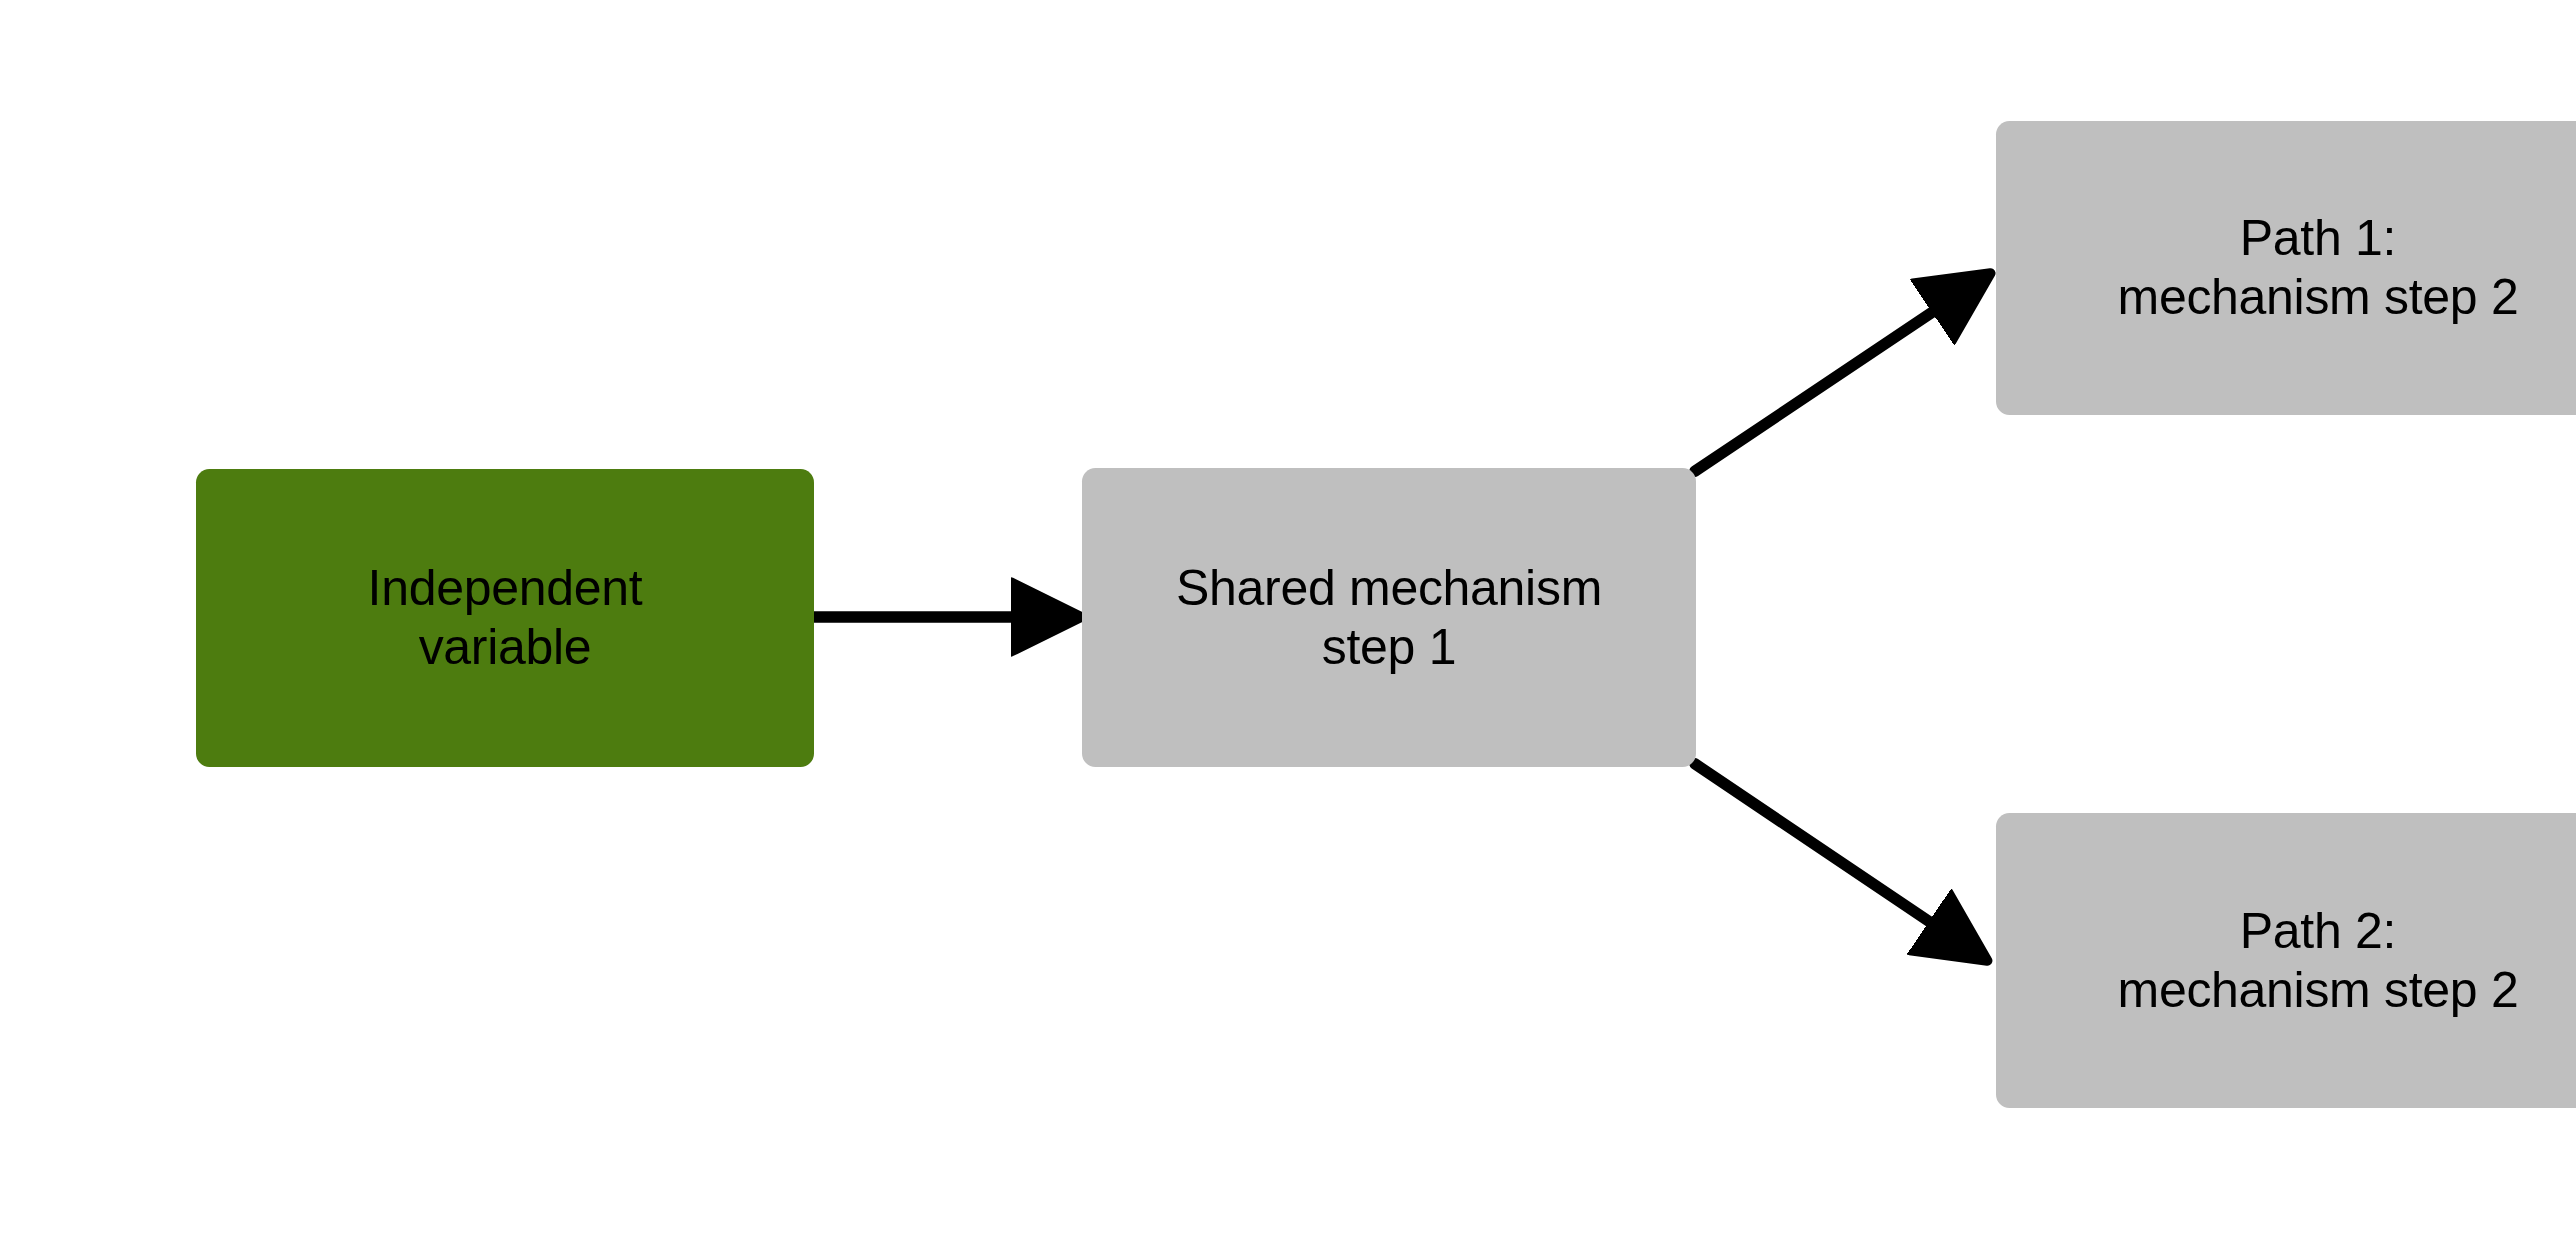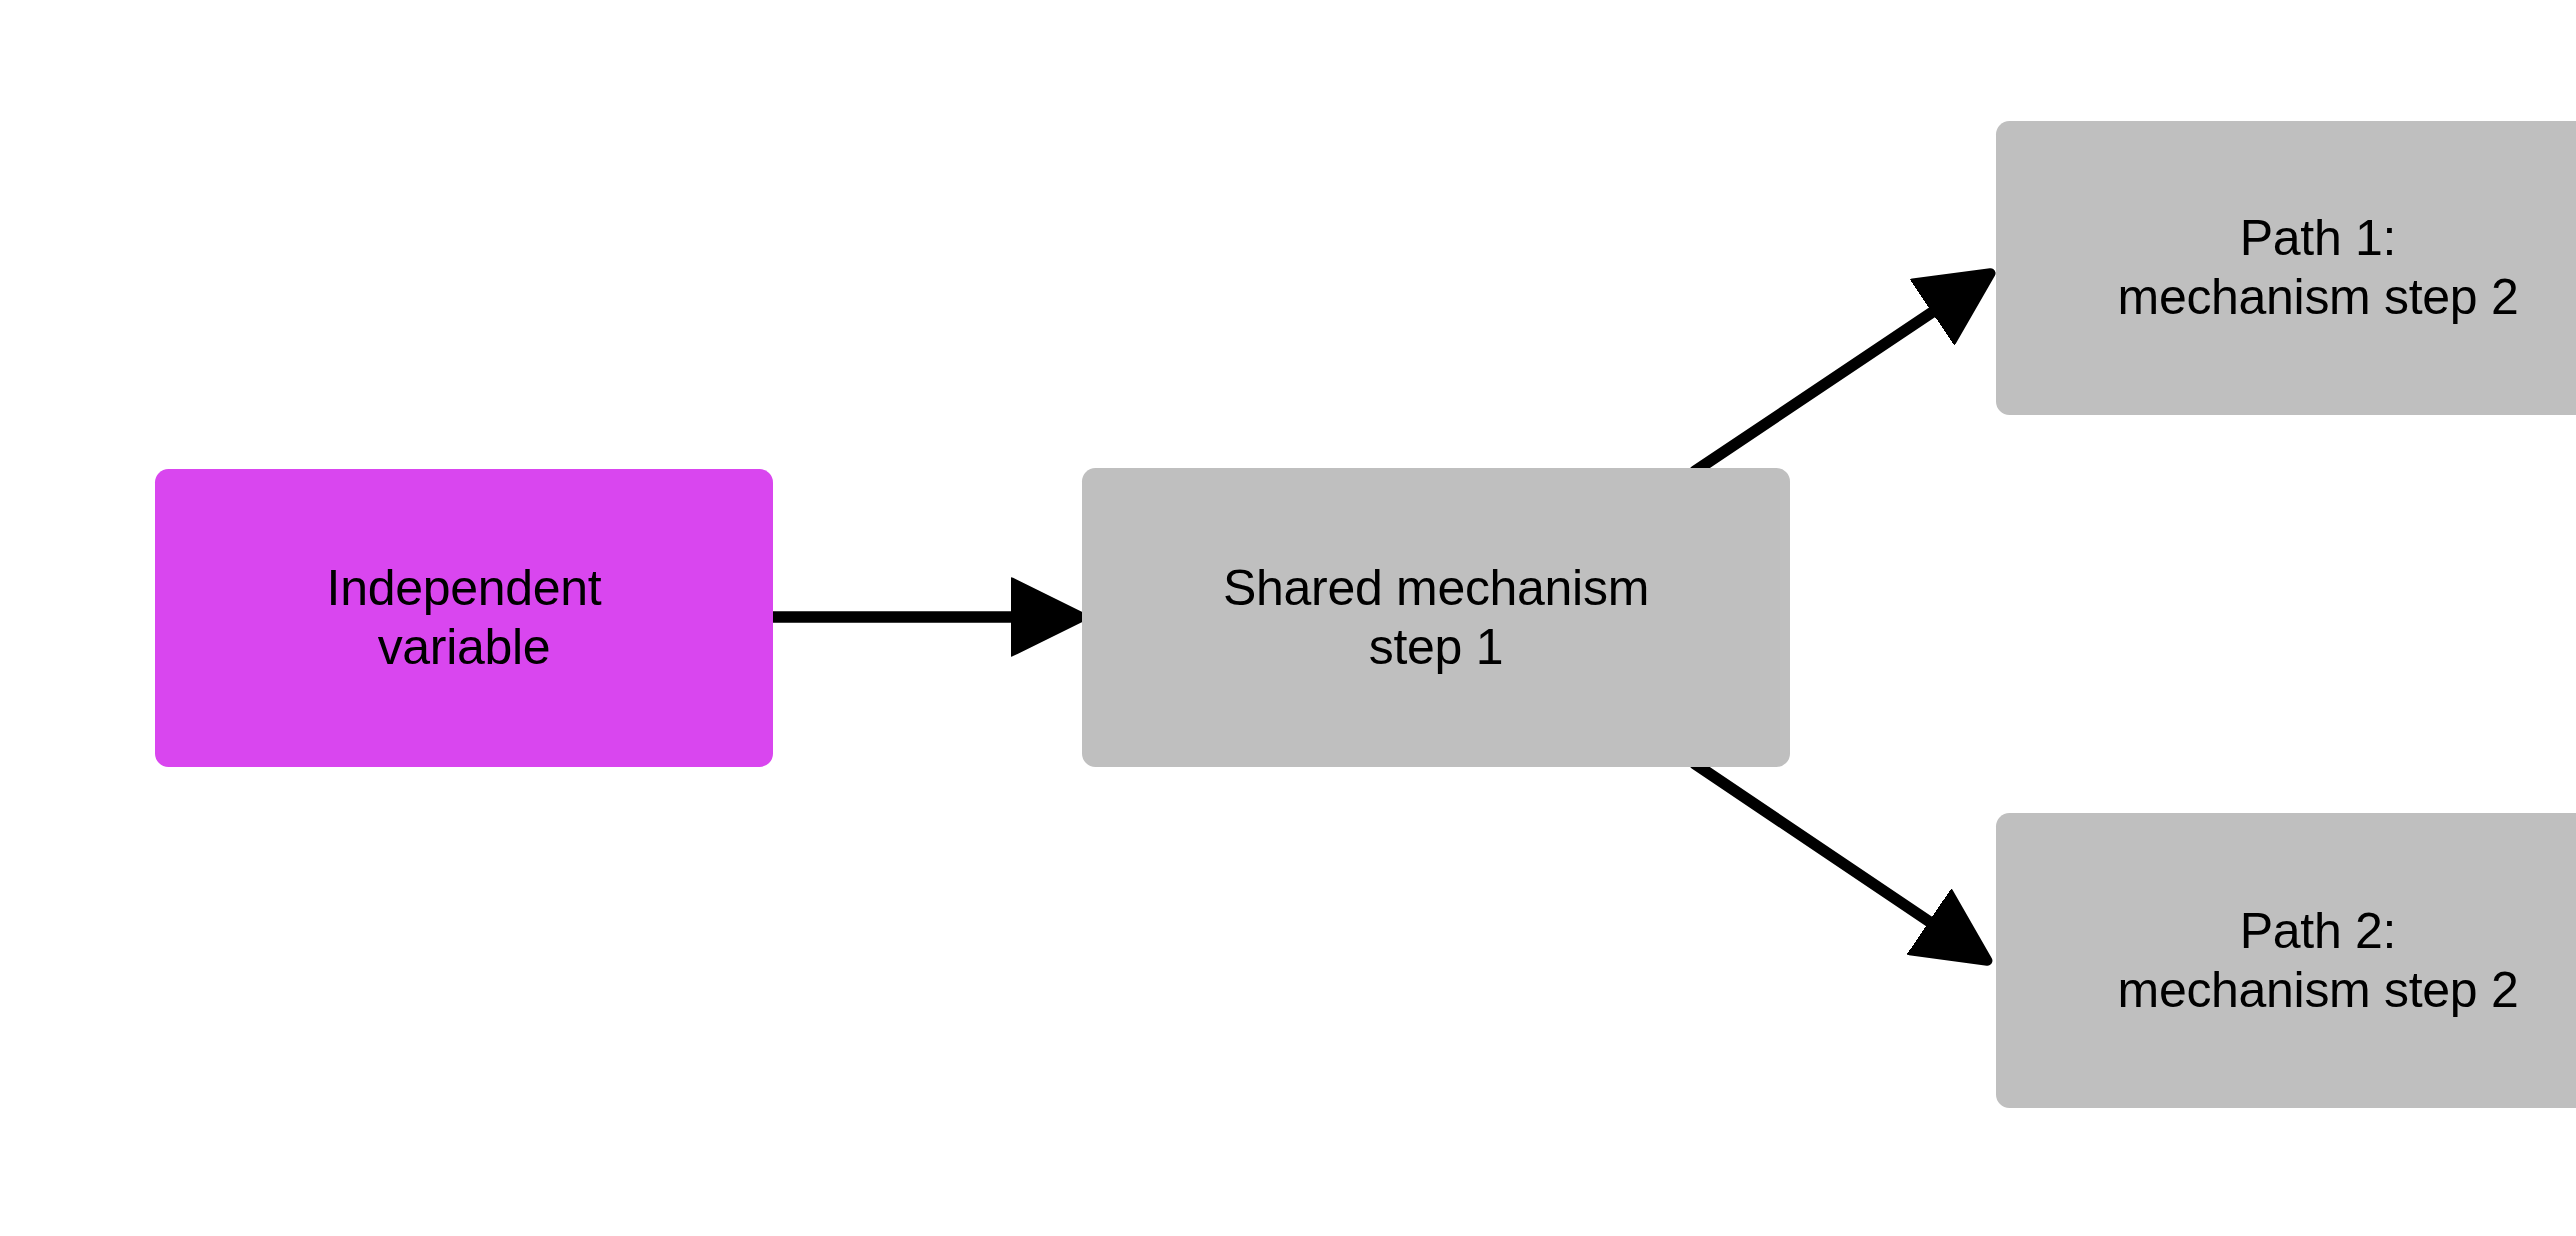--- a/index.html
+++ b/index.html
@@ -25,21 +25,21 @@
     text-align: center;
     color: #000000;
     font-size: 50px;
     line-height: 1.18;
     font-weight: 400;
     letter-spacing: -0.3px;
     white-space: pre-line;
     padding: 0 15.5px;
     user-select: none;
   }
-  .node-dark { background: #d946ef; }
+  .node-dark { background: #4d7c0f; margin-left: 41px; }
   .node-light { background: #bfbfbf; }
   #edges {
     position: absolute;
     left: 0;
     top: 0;
     width: 3709px;
     height: 1236px;
     pointer-events: none;
   }
 </style>
@@ -62,21 +62,21 @@
     <line x1="3290" y1="1483" x2="3847" y2="1858" stroke="#000000" stroke-width="22" stroke-linecap="round" marker-end="url(#ah)"></line>
 
     <line x1="5098" y1="520" x2="5655" y2="882" stroke="#000000" stroke-width="22" stroke-linecap="round" marker-end="url(#ah)"></line>
 
     <line x1="5098" y1="1843" x2="5657" y2="1505" stroke="#000000" stroke-width="22" stroke-linecap="round" marker-end="url(#ah)"></line>
   </svg>
 
   <div class="node node-dark" style="left:155px; top:469px; width:618px; height:298px;">Independent
 variable</div>
 
-  <div class="node node-light" style="left:1082px; top:468px; width:708px; height:299px;">Shared mechanism
+  <div class="node node-light" style="left:1082px; top:468px; width:614px; height:299px;">Shared mechanism
 step 1</div>
 
   <div class="node node-light" style="left:1996px; top:121px; width:644px; height:294px;">Path 1:
 mechanism step 2</div>
 
   <div class="node node-light" style="left:1996px; top:813px; width:644px; height:295px;">Path 2:
 mechanism step 2</div>
 
 </div>
 

